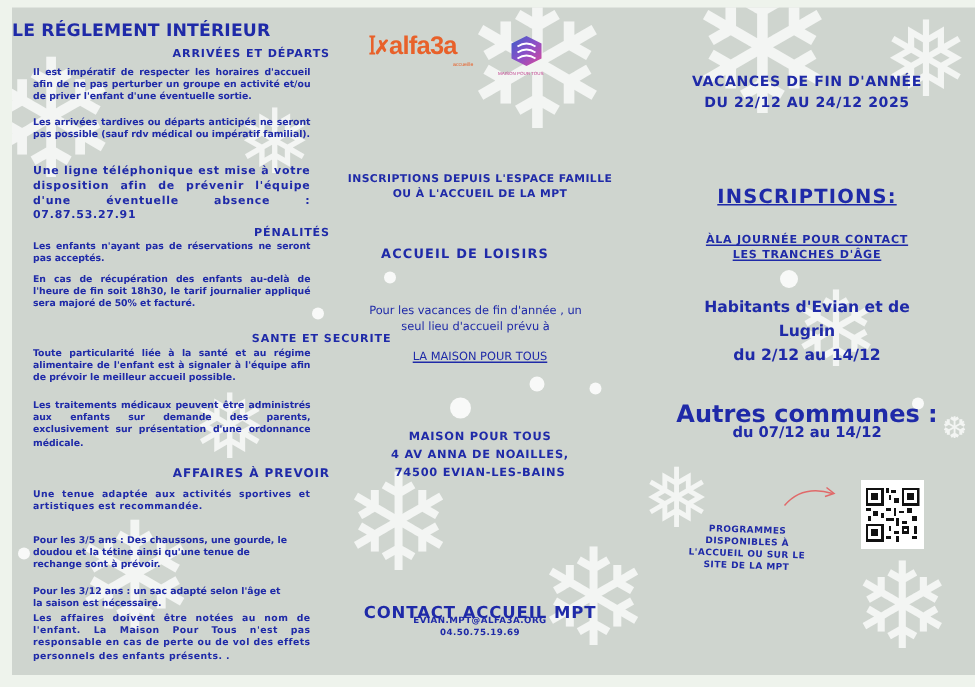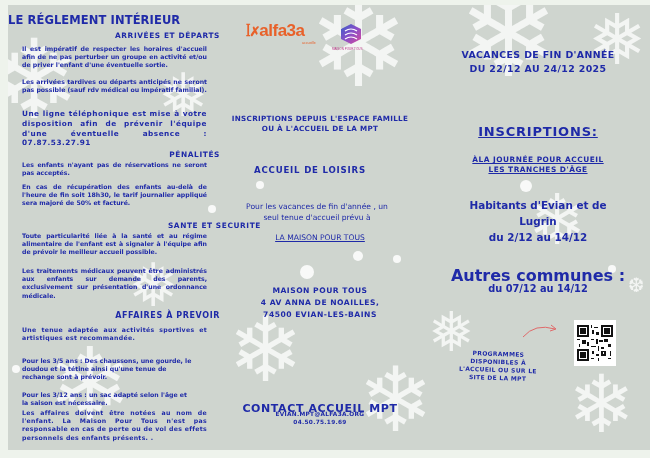--- a/index.html
+++ b/index.html
@@ -132,33 +132,33 @@
         <stop offset="1" stop-color="#d84a9a"></stop>
       </linearGradient>
     </defs>
     <polygon points="11,1 21,6 21,16 11,21 1,16 1,6" fill="url(#mg)"></polygon>
     <path d="M5,8 Q11,4 17,8 M5,12 Q11,8 17,12 M5,16 Q11,12 17,16" stroke="#fff" stroke-width="1.2" fill="none"></path>
   </svg>
   <div class="logo-mpt-text">MAISON POUR TOUS</div>
 
   <div class="mid-text" style="left:222px;top:109px;width:180px;font-size:7.2px;line-height:10px;letter-spacing:0.3px;">INSCRIPTIONS DEPUIS L'ESPACE FAMILLE OU À L'ACCUEIL DE LA MPT</div>
   <div class="mid-text" style="left:222px;top:160px;width:160px;font-size:8.6px;letter-spacing:0.8px;">ACCUEIL DE LOISIRS</div>
-  <div class="mid-text" style="left:234px;top:196px;width:150px;font-size:7.6px;line-height:11px;font-weight:normal;">Pour les vacances de fin d'année , un seul tenue d'accueil prévu  à</div>
+  <div class="mid-text" style="left:234px;top:196px;width:150px;font-size:7.6px;line-height:11px;font-weight:normal;">Pour les vacances de fin d'année , un seul lieu d'accueil prévu  à</div>
   <div class="mid-text u" style="left:222px;top:228px;width:180px;font-size:7.6px;font-weight:normal;">LA MAISON POUR TOUS</div>
   <div class="mid-text" style="left:222px;top:281px;width:180px;font-size:7.6px;letter-spacing:0.5px;">MAISON POUR TOUS</div>
   <div class="mid-text" style="left:222px;top:293px;width:180px;font-size:7.6px;letter-spacing:0.5px;">4 AV ANNA DE NOAILLES,</div>
   <div class="mid-text" style="left:222px;top:305px;width:180px;font-size:7.6px;letter-spacing:0.5px;">74500 EVIAN-LES-BAINS</div>
   <div class="mid-text" style="left:222px;top:397px;width:180px;font-size:11px;letter-spacing:0.6px;">CONTACT ACCUEIL MPT</div>
   <div class="mid-text" style="left:222px;top:406px;width:180px;font-size:5.8px;letter-spacing:0.3px;">EVIAN.MPT@ALFA3A.ORG</div>
   <div class="mid-text" style="left:222px;top:414px;width:180px;font-size:5.8px;letter-spacing:0.3px;">04.50.75.19.69</div>
 
   <div class="right-text" style="left:418px;top:44px;width:224px;font-size:9.4px;letter-spacing:0.4px;">VACANCES DE FIN D'ANNÉE</div>
   <div class="right-text" style="left:418px;top:58px;width:224px;font-size:9.4px;letter-spacing:0.4px;">DU 22/12 AU 24/12 2025</div>
   <div class="right-text u" style="left:418px;top:119px;width:224px;font-size:13px;letter-spacing:0.8px;">INSCRIPTIONS:</div>
-  <div class="right-text u" style="left:418px;top:150px;width:224px;font-size:7.4px;letter-spacing:0.5px;">ÀLA JOURNÉE POUR ACCUEIL</div>
+  <div class="right-text u" style="left:418px;top:150px;width:224px;font-size:7.4px;letter-spacing:0.5px;">ÀLA JOURNÉE POUR CONTACT</div>
   <div class="right-text u" style="left:418px;top:160px;width:224px;font-size:7.4px;letter-spacing:0.5px;">LES TRANCHES D'ÂGE</div>
   <div class="right-text" style="left:418px;top:194px;width:224px;font-size:10.4px;">Habitants d'Evian et de</div>
   <div class="right-text" style="left:418px;top:210px;width:224px;font-size:10.4px;">Lugrin</div>
   <div class="right-text" style="left:418px;top:226px;width:224px;font-size:10.4px;">du 2/12 au 14/12</div>
   <div class="right-text" style="left:418px;top:261px;width:224px;font-size:16px;">Autres communes :</div>
   <div class="right-text" style="left:418px;top:278px;width:224px;font-size:9.8px;">du 07/12 au 14/12</div>
 
   <svg class="arrow" viewBox="0 0 40 16">
     <path d="M2,14 Q14,0 34,6" stroke="#e06a6a" stroke-width="1" fill="none"></path>
     <path d="M30,2 L35,6 L29,8" stroke="#e06a6a" stroke-width="1" fill="none"></path>

